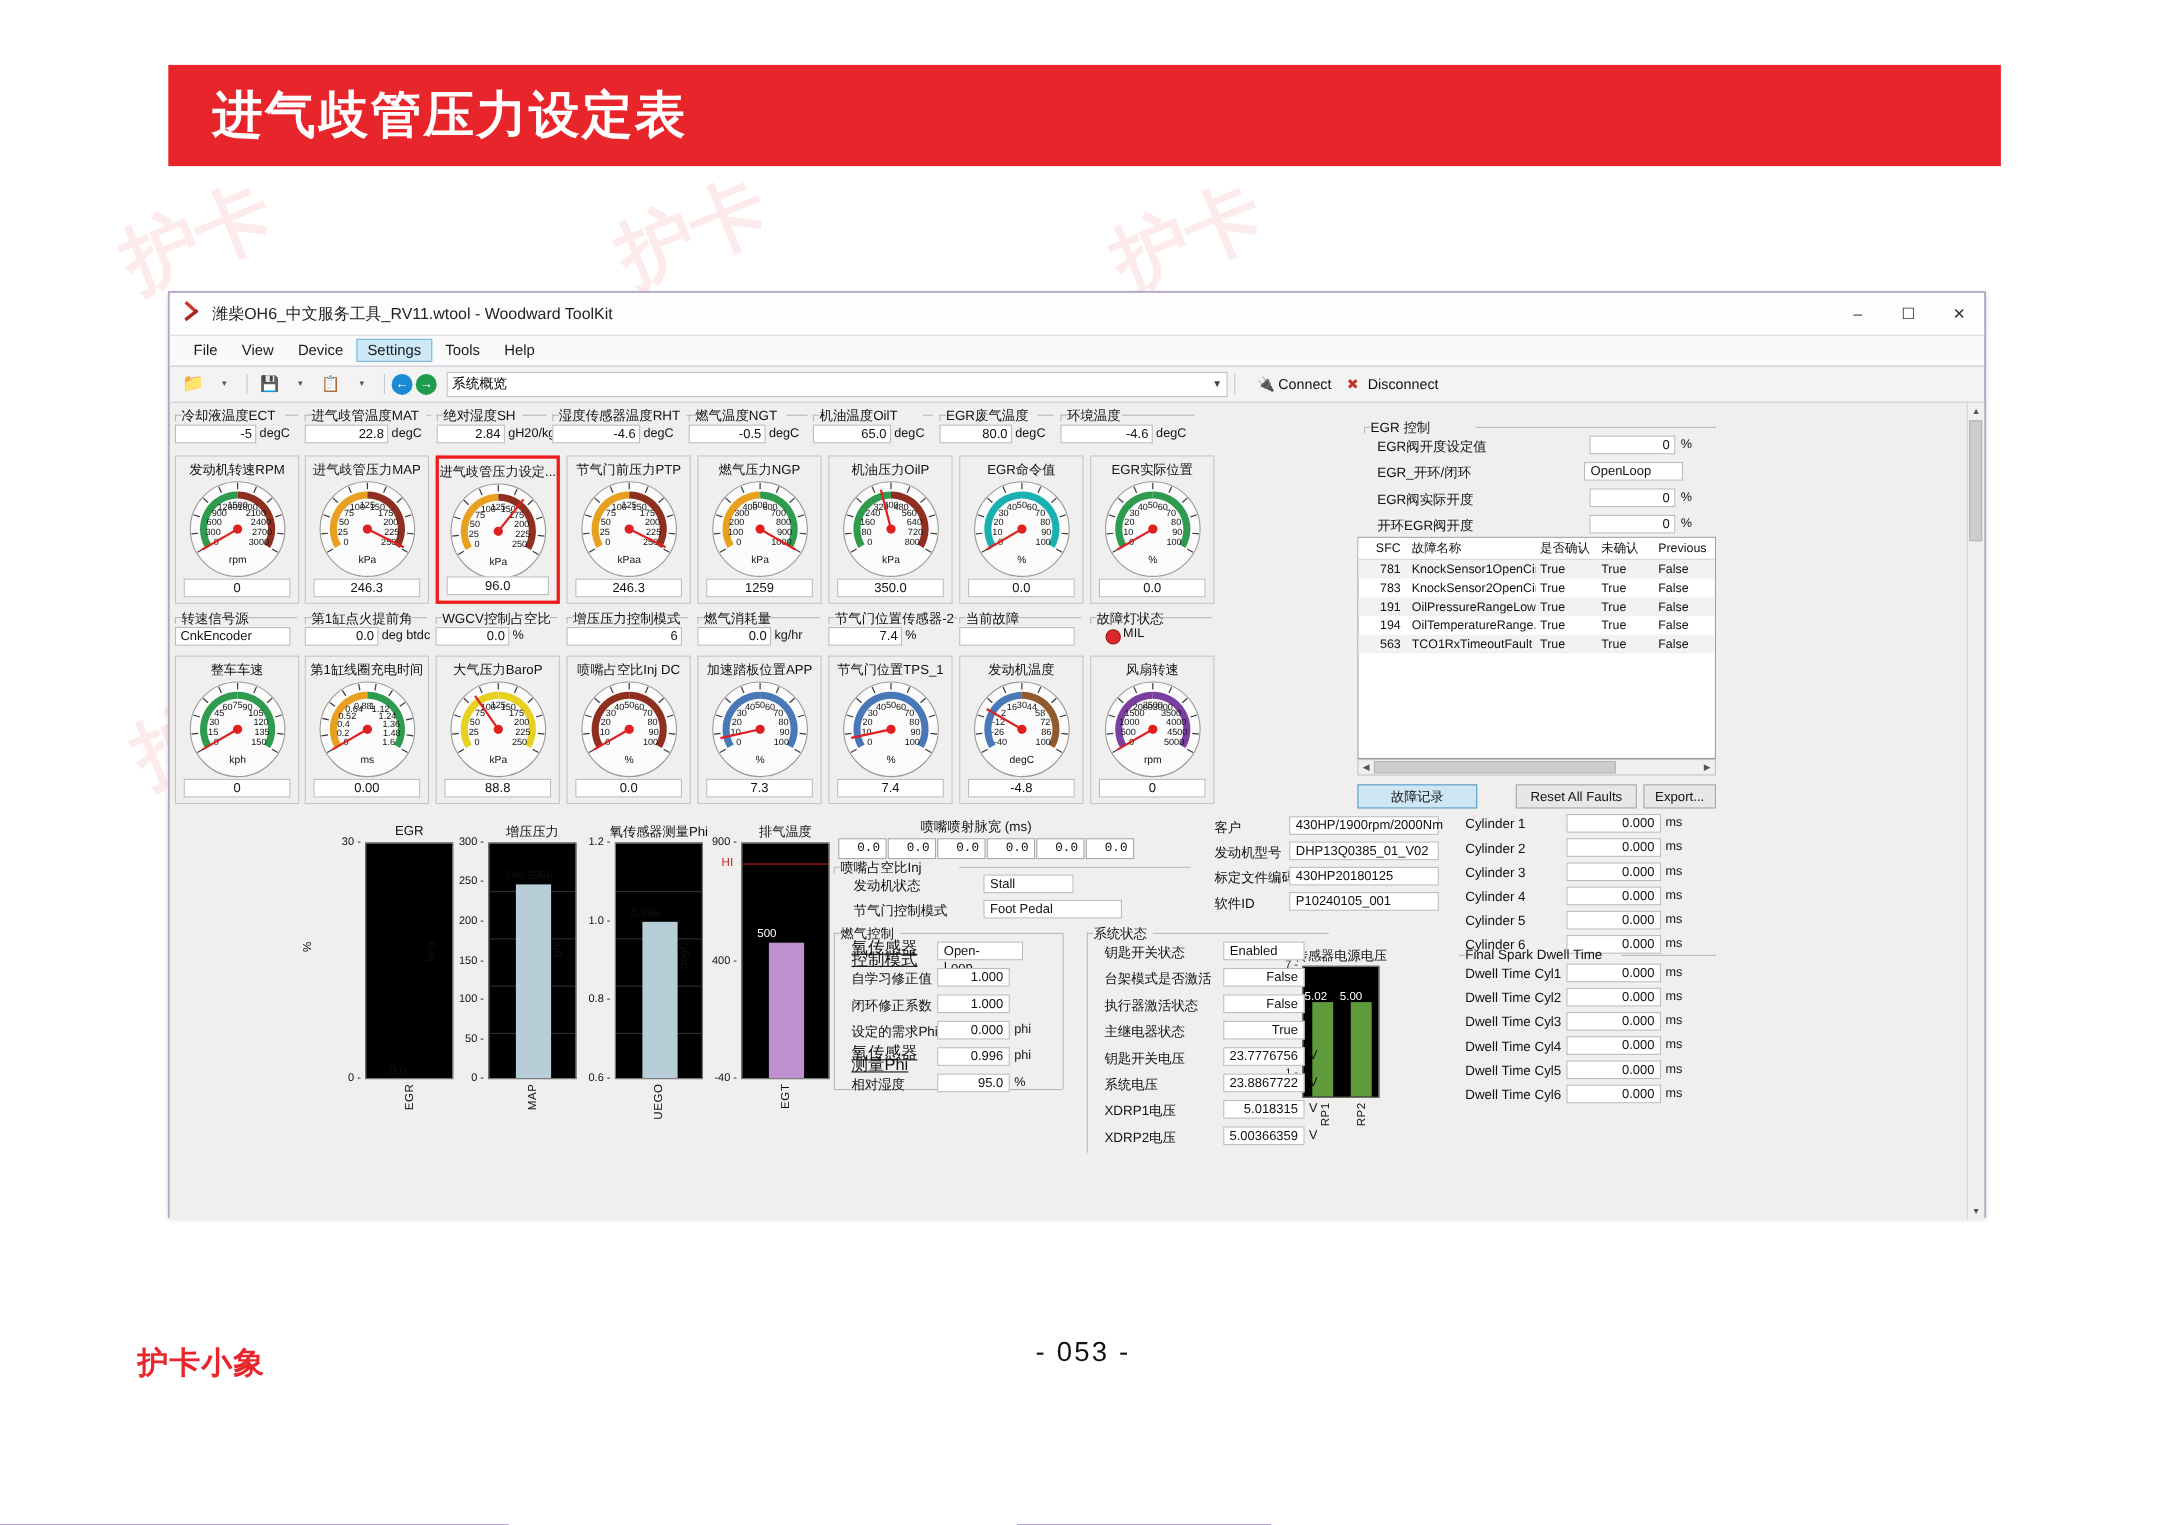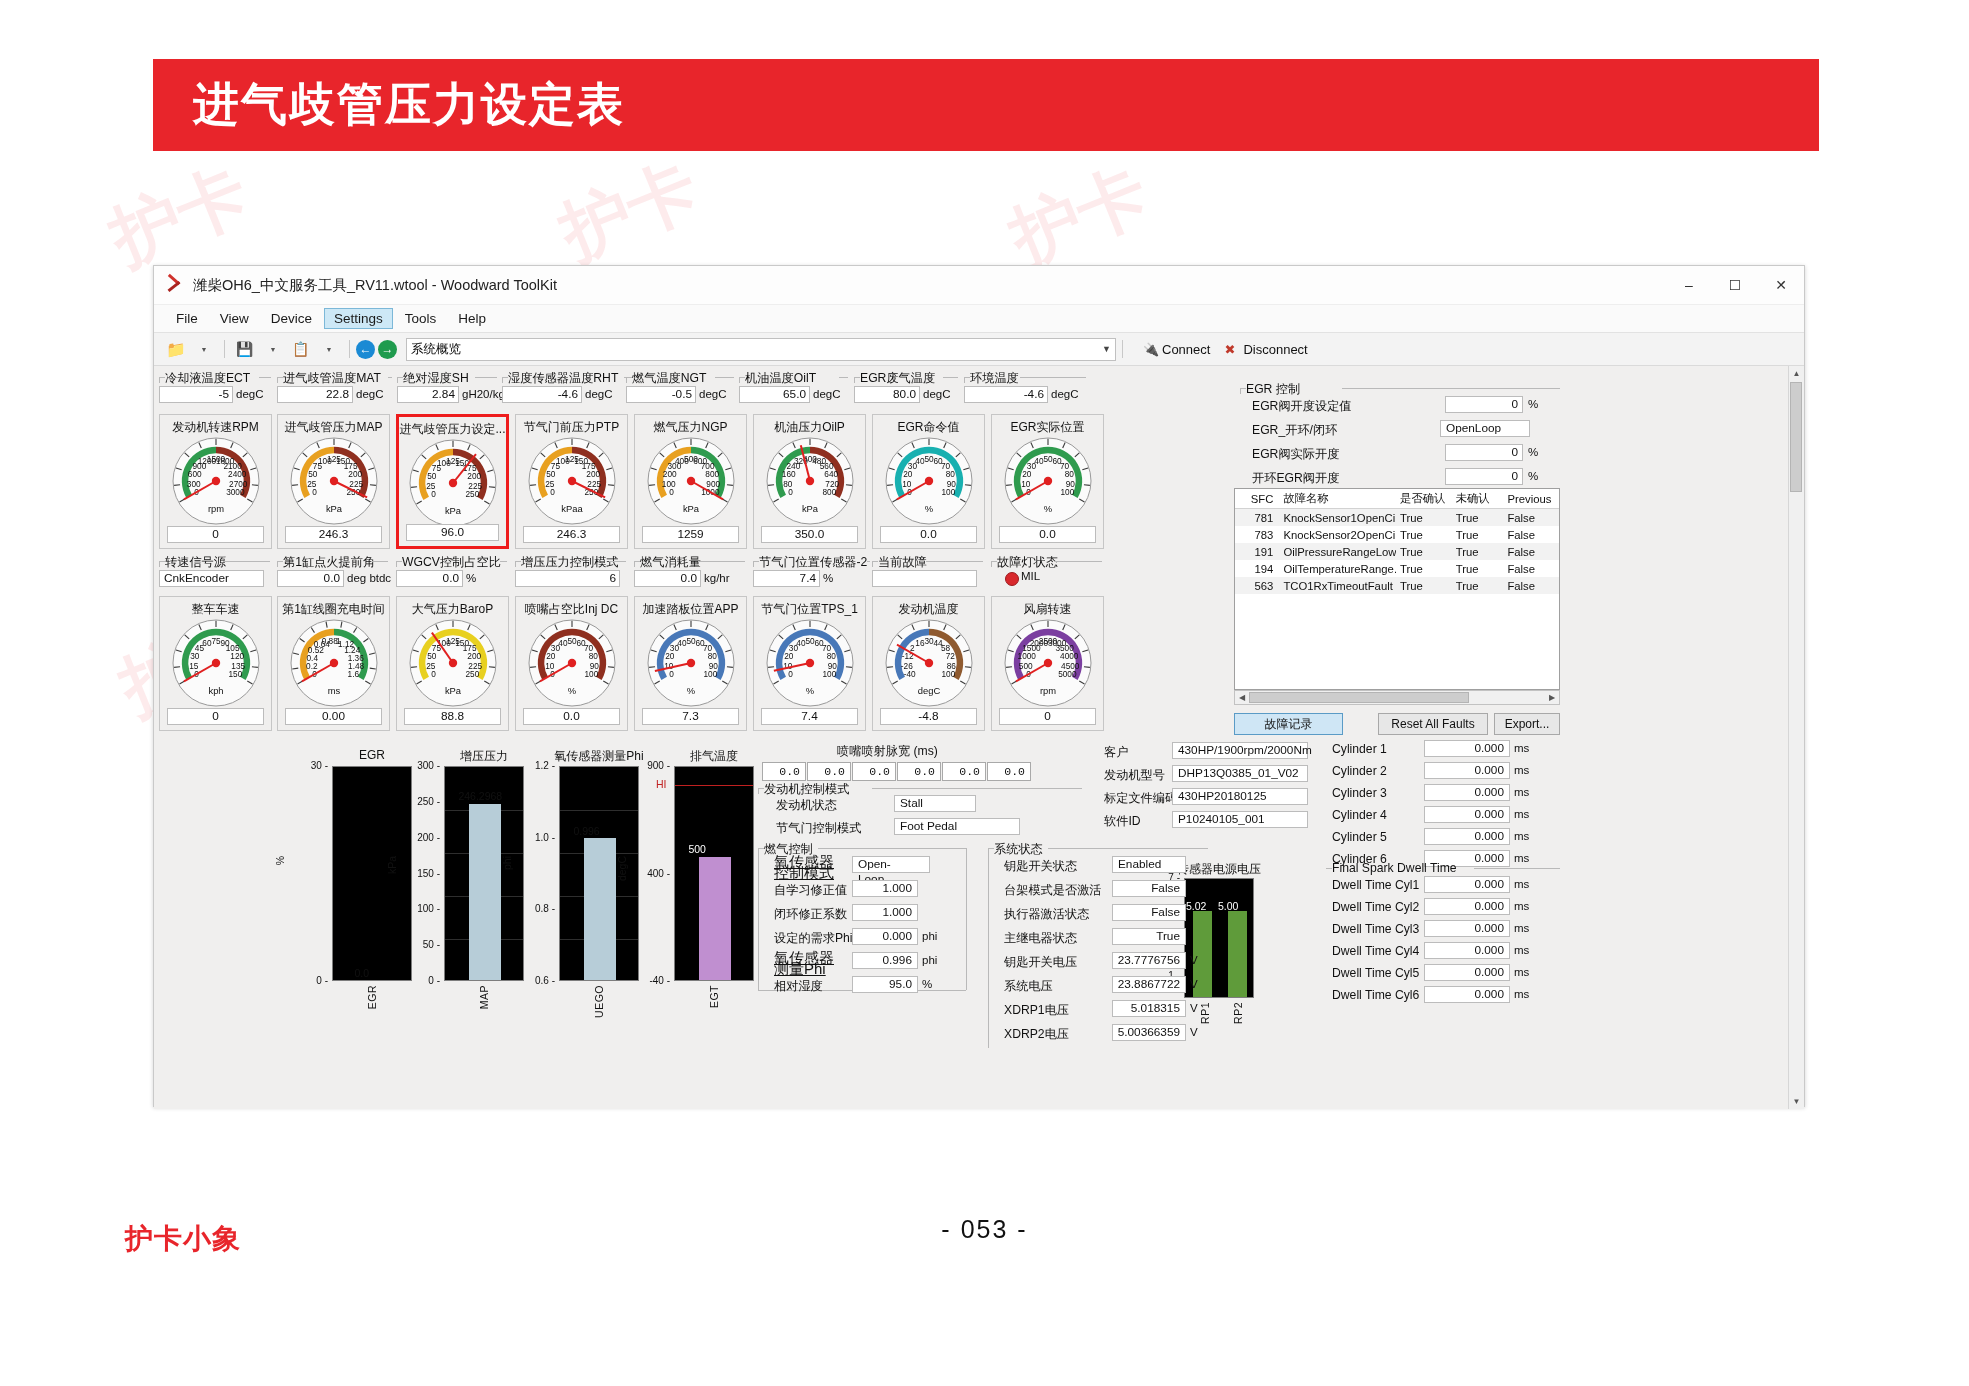--- a/index.html
+++ b/index.html
@@ -966,21 +966,21 @@
       <div class="lab" style="left:683px;top:377px;">喷嘴喷射脉宽 (ms)</div>
       <div id="injCells">
           <div class="pulsecell" style="left:608px;top:396px;">0.0</div>
           <div class="pulsecell" style="left:653px;top:396px;">0.0</div>
           <div class="pulsecell" style="left:698px;top:396px;">0.0</div>
           <div class="pulsecell" style="left:743px;top:396px;">0.0</div>
           <div class="pulsecell" style="left:788px;top:396px;">0.0</div>
           <div class="pulsecell" style="left:833px;top:396px;">0.0</div>
         </div>
 
-      <div class="gl" style="left:610px;top:415px;">发动机控制模式</div>
+      <div class="gl" style="left:610px;top:415px;">喷嘴占空比Inj</div>
       <div class="gline" style="left:604px;top:422px;width:6px;"></div>
       <div class="gline" style="left:718px;top:422px;width:210px;"></div>
       <div class="gline" style="left:604px;top:422px;width:1px;height:6px;"></div>
       <div class="lab" style="left:622px;top:431px;">发动机状态</div>
       <div class="ifld lt" style="left:740px;top:429px;width:82px;">Stall</div>
       <div class="lab" style="left:622px;top:454px;">节气门控制模式</div>
       <div class="ifld lt" style="left:740px;top:452px;width:126px;">Foot Pedal</div>
 
       <div class="gl" style="left:610px;top:475px;">燃气控制</div>
       <div class="gline" style="left:604px;top:482px;width:6px;"></div>

